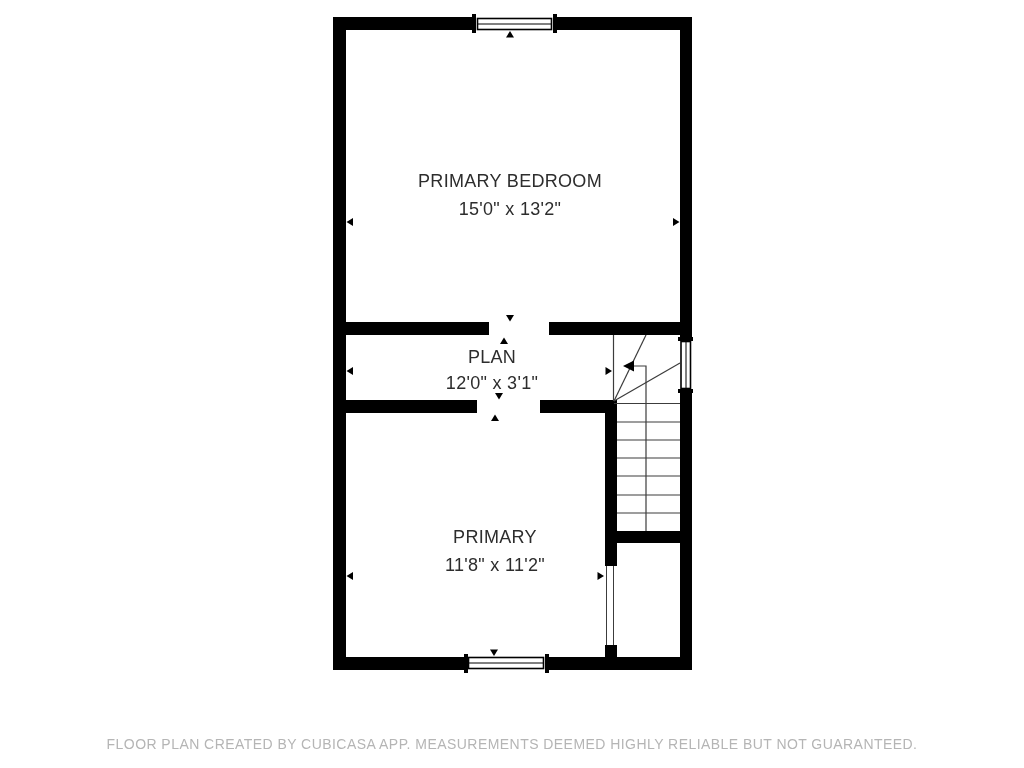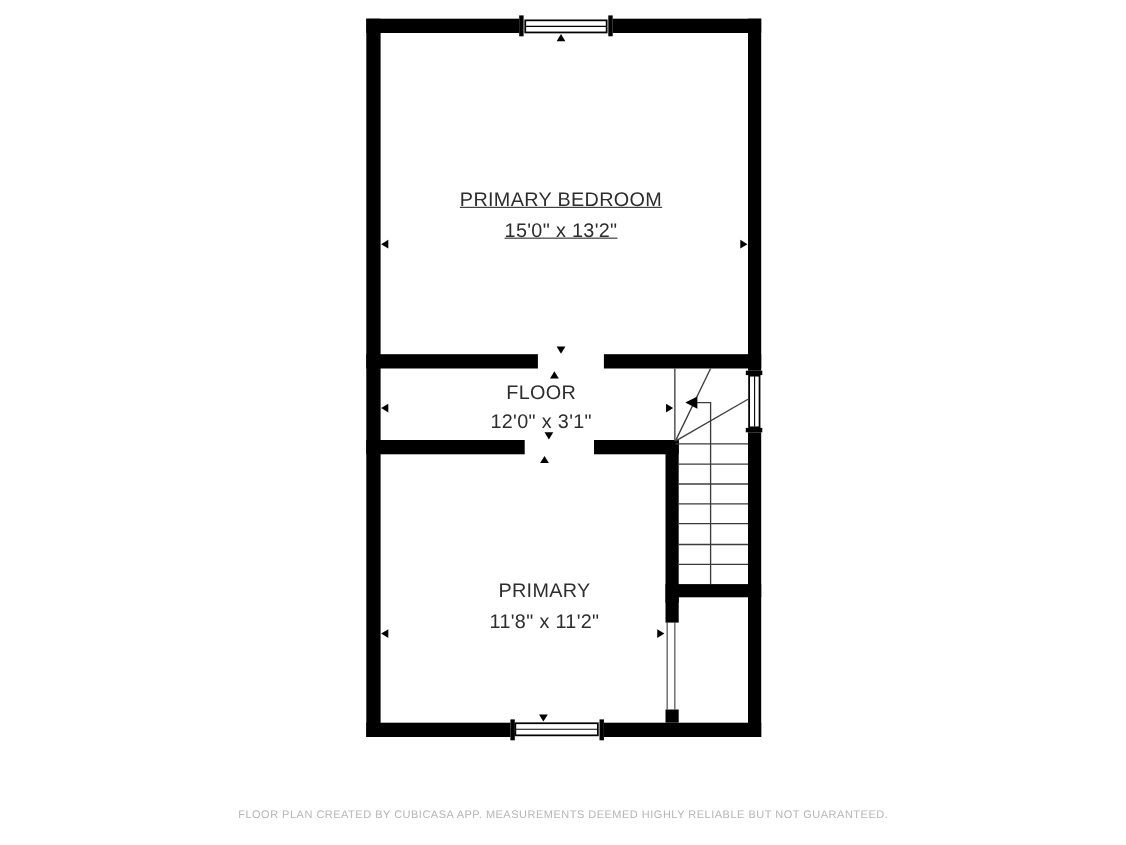--- a/index.html
+++ b/index.html
@@ -9,21 +9,21 @@
   }
   svg{position:absolute;left:0;top:0;}
   .room-label{
     position:absolute;transform:translateX(-50%);
     text-align:center;color:#2d2d2d;font-size:18px;line-height:28px;
     letter-spacing:0.3px;white-space:nowrap;
   }
   .room-label .dims{font-size:18px;}
   .footer{
     position:absolute;left:512px;top:736px;transform:translateX(-50%);
-    color:#b5b5b5;font-size:10px;letter-spacing:0.45px;white-space:nowrap;
+    color:#b5b5b5;font-size:14px;letter-spacing:0.45px;white-space:nowrap;
   }
 </style>
 </head>
 <body>
 
 <div class="canvas">
 
   <svg width="1024" height="768" viewBox="0 0 1024 768">
 
     <g fill="#000000">
@@ -109,27 +109,27 @@
       <polygon points="346.5,371 353,367 353,375"></polygon>
       <polygon points="612,371 605.5,367 605.5,375"></polygon>
 
       <polygon points="495,414.5 491,421 499,421"></polygon>
       <polygon points="494,656 490,649.5 498,649.5"></polygon>
       <polygon points="346.5,576 353,572 353,580"></polygon>
       <polygon points="604,576 597.5,572 597.5,580"></polygon>
     </g>
   </svg>
 
-  <div class="room-label" style="left:510px;top:167px;text-decoration:underline;">
+  <div class="room-label" style="left:510px;top:167px;">
     <div class="name">PRIMARY BEDROOM</div>
     <div class="dims">15'0" x 13'2"</div>
   </div>
 
   <div class="room-label" style="left:492px;top:344px;line-height:26px;">
-    <div class="name">FLOOR</div>
+    <div class="name">PLAN</div>
     <div class="dims">12'0" x 3'1"</div>
   </div>
 
   <div class="room-label" style="left:495px;top:523px;">
     <div class="name">PRIMARY</div>
     <div class="dims">11'8" x 11'2"</div>
   </div>
 
   <div class="footer">FLOOR PLAN CREATED BY CUBICASA APP. MEASUREMENTS DEEMED HIGHLY RELIABLE BUT NOT GUARANTEED.</div>
 

